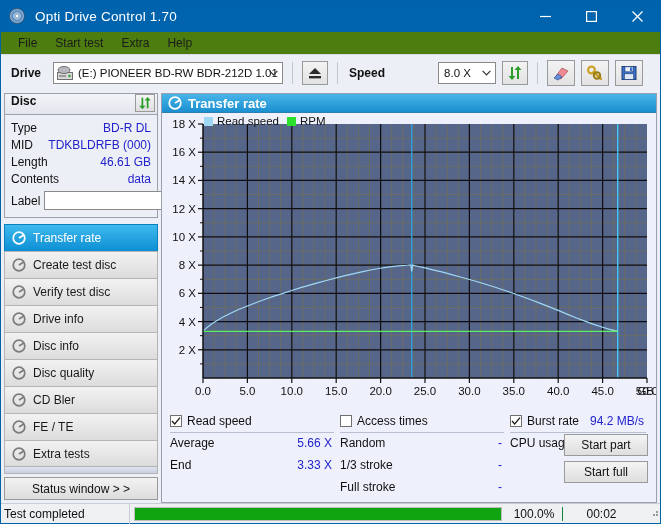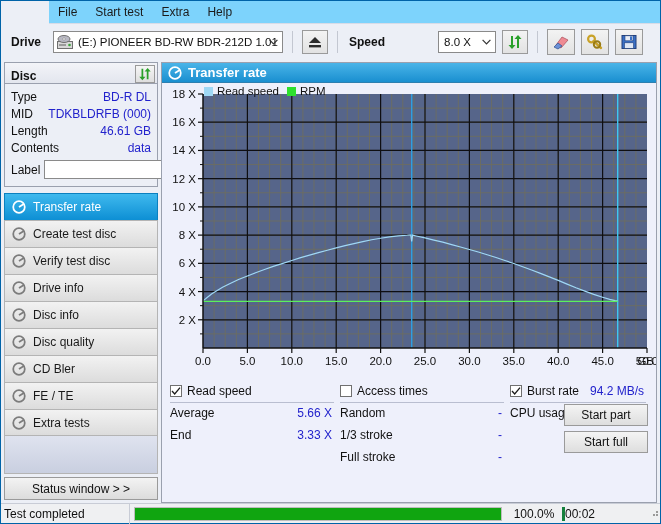--- a/index.html
+++ b/index.html
@@ -38,24 +38,23 @@
     flex: 1 1 auto;
   }
   .win-btns { display: flex; height: 31px; }
   .win-btn {
     width: 46px; height: 31px; display:flex; align-items:center; justify-content:center;
     color:#fff;
   }
   .win-btn svg { display:block; }
   
   .menubar {
-    height: 23px; background:#7dd3fc; display:flex; align-items:center;
-    padding-left: 0; flex: 0 0 23px;
+    height: 23px; background:#4d7c0f; display:flex; align-items:center;
+    padding-left: 8px; flex: 0 0 23px;
     border-bottom: 1px solid #d7dce8;
-    margin-left: 48px;
   }
   .menu-item { padding: 2px 9px; color:#1b1b1b; font-size:12px; cursor:default; }
   
   .toolbar {
     height: 36px; background:#eceff6; display:flex; align-items:center;
     padding: 0 6px; flex: 0 0 36px; gap: 6px;
   }
   .tb-label { font-weight:bold; font-size:12px; color:#111; }
   .drive-combo {
     height:22px; background:#fff; border:1px solid #8a8a8a;
@@ -85,21 +84,21 @@
   
   .body {
     flex:1 1 auto; display:flex; padding: 0 0 0 0; overflow:hidden;
   }
   .left {
     width: 160px; flex:0 0 160px; display:flex; flex-direction:column;
     padding: 2px 3px 0 3px;
   }
   .panel-head {
     height:22px; background:linear-gradient(#f3f4f8,#e3e6ee);
-    border:1px solid #9aa0ae; display:flex; align-items:flex-end;
+    border:1px solid #9aa0ae; display:flex; align-items:flex-start;
     padding-left:6px; font-weight:bold; font-size:12px; color:#111;
     justify-content:space-between;
   }
   .panel-head .hbtn {
     width:20px;height:18px;margin-right:2px;
     background:linear-gradient(#f6f6f6,#dedede);border:1px solid #9a9a9a;
     display:flex;align-items:center;justify-content:center;
   }
   .disc-box {
     border:1px solid #9aa0ae; border-top:none; background:#eceff6;
@@ -180,28 +179,52 @@
     border-top:1px solid #c8ccd6; font-size:12px; color:#111;
   }
   .sb-text { width:128px; flex:0 0 128px; padding-left:3px; }
   .sb-progress-wrap {
     flex:1 1 auto; height:20px; display:flex; align-items:center;
     border-left:1px solid #c8ccd6; padding:0 4px;
   }
   .sb-bar { height:14px; flex:1 1 auto; background:#e8e8e8; border:1px solid #bdbdbd; position:relative; }
   .sb-fill { height:100%; background:#10a510; }
   .sb-pct { width:56px; flex:0 0 56px; text-align:center; }
-  .sb-time { width:86px; flex:0 0 86px; text-align:left; padding-right:8px; border-left:3px solid #15803d; }
+  .sb-time { width:86px; flex:0 0 86px; text-align:center; padding-right:8px; border-left:1px solid #15803d; }
   .grip { width:12px;flex:0 0 12px; }
 </style>
 </head>
 <body>
 
 <div class="window">
 
+  <div class="titlebar">
+    <div class="title-icon">
+      <div class="disc-glyph"></div>
+    </div>
+    <div class="title-text">Opti Drive Control 1.70</div>
+    <div class="win-btns">
+      <div class="win-btn">
+        <svg width="11" height="11" viewBox="0 0 11 11">
+            <line x1="0" y1="5.5" x2="11" y2="5.5" stroke="#fff" stroke-width="1.2"></line>
+          </svg>
+      </div>
+      <div class="win-btn">
+        <svg width="11" height="11" viewBox="0 0 11 11">
+            <rect x="0.6" y="0.6" width="9.8" height="9.8" fill="none" stroke="#fff" stroke-width="1.2"></rect>
+          </svg>
+      </div>
+      <div class="win-btn close">
+        <svg width="11" height="11" viewBox="0 0 11 11">
+            <line x1="0.5" y1="0.5" x2="10.5" y2="10.5" stroke="#fff" stroke-width="1.2"></line>
+            <line x1="10.5" y1="0.5" x2="0.5" y2="10.5" stroke="#fff" stroke-width="1.2"></line>
+          </svg>
+      </div>
+    </div>
+  </div>
 
   <div class="menubar">
     <div class="menu-item">File</div>
     <div class="menu-item">Start test</div>
     <div class="menu-item">Extra</div>
     <div class="menu-item">Help</div>
   </div>
 
   <div class="toolbar">
     <div class="tb-label" style="margin:0 6px 0 4px;">Drive</div>

